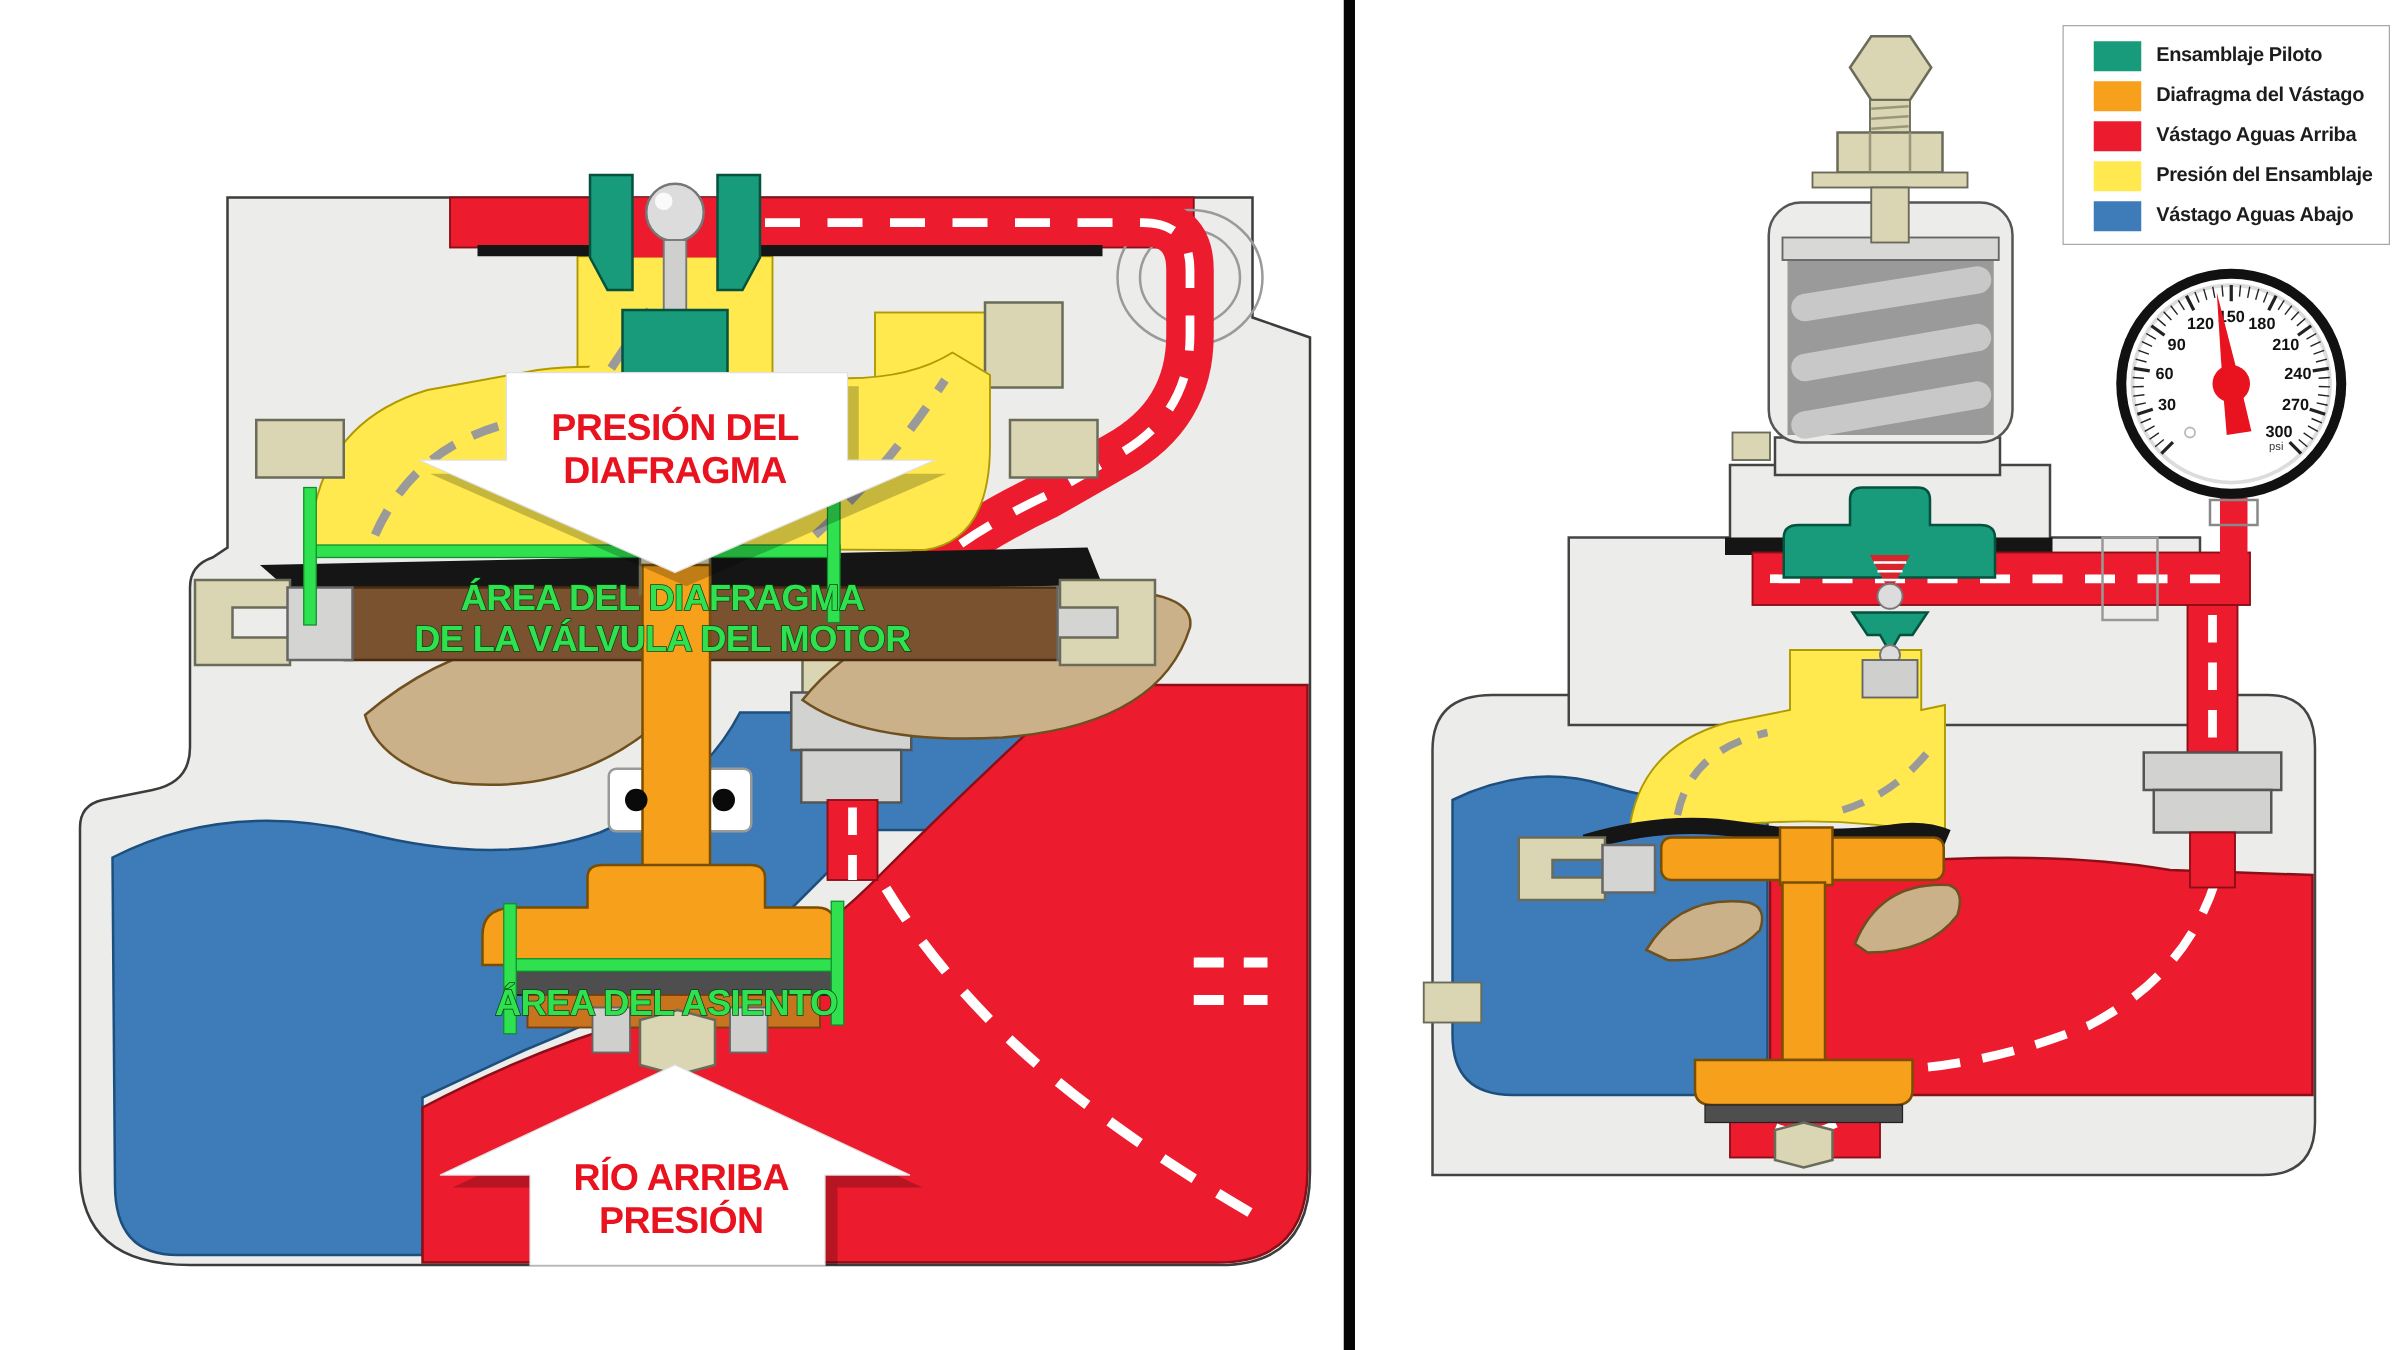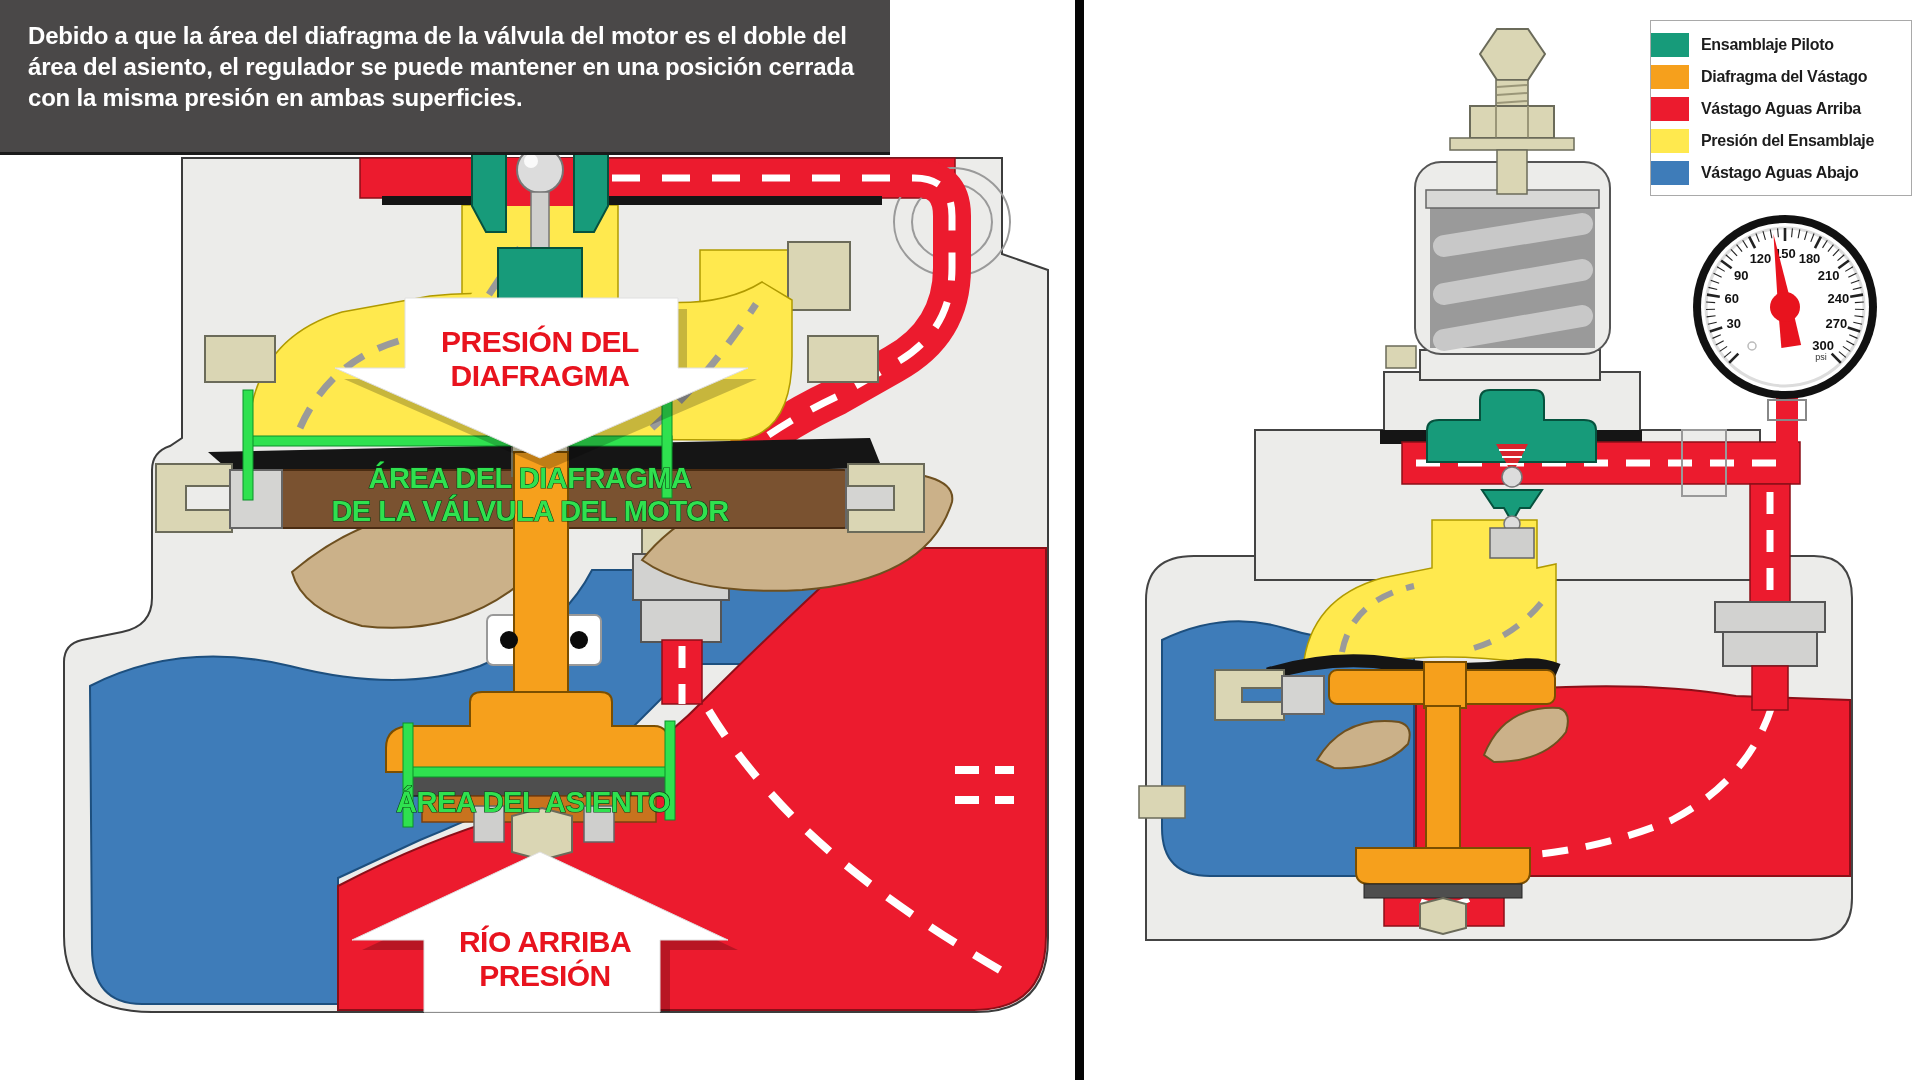--- a/index.html
+++ b/index.html
@@ -6,21 +6,21 @@
   #stage{position:relative;width:1920px;height:1080px;overflow:hidden;background:#fff;
          font-family:"Liberation Sans",sans-serif;}
   #caption-box{position:absolute;left:0;top:0;width:890px;height:155px;box-sizing:border-box;
     background:#4a4848;color:#fff;padding:20px 28px 0 28px;font-size:24px;line-height:31px;
     font-weight:bold;letter-spacing:-0.2px;border-bottom:3px solid #1a1a1a;z-index:30;}
   #divider{position:absolute;left:1075px;top:0;width:9px;height:1080px;background:#050505;z-index:20;}
   svg{position:absolute;top:0;}
   #left-svg{left:0;}
   #right-svg{left:1084px;}
   #legend-box{position:absolute;left:1650px;top:20px;width:262px;box-sizing:border-box;
-    background:#fff;border:1px solid #a9a9a9;padding:12px 12px 10px 0;z-index:25;}
+    background:#fff;border:1px solid #a9a9a9;padding:12px 12px 10px 24px;z-index:25;}
   .legend-row{display:flex;align-items:center;margin-bottom:8px;}
   .legend-row:last-child{margin-bottom:0;}
   .legend-swatch{width:38px;height:24px;margin-right:12px;flex:0 0 auto;}
   .legend-label{font-size:16px;font-weight:bold;color:#1c1c1c;letter-spacing:-0.3px;white-space:nowrap;}
   text{font-family:"Liberation Sans",sans-serif;}
   .lbl-red{fill:#E8131E;font-weight:bold;font-size:30px;letter-spacing:-0.5px;text-anchor:middle;}
   .lbl-green{fill:#2FE14F;font-weight:bold;font-size:29px;letter-spacing:-0.5px;text-anchor:middle;
              paint-order:stroke;stroke:#0b3d14;stroke-width:1.2px;}
   .gauge-num{font-size:13px;font-weight:bold;fill:#111;text-anchor:middle;}
   .gauge-unit{font-size:9px;fill:#333;text-anchor:middle;}
@@ -259,23 +259,20 @@
           <text x="752.3570518799382" y="328.1869176962472" class="gauge-num">270</text>
           <text x="739.1837661840735" y="349.68376618407353" class="gauge-num">300</text>
           <polygon points="689.4238495870229,233.91106279595982 707.913818384166,305.9049587447184 717.1342620075607,344.9431889734032 697.3804951956579,348.0718782742078 694.086181615834,308.0950412552816" fill="#E8131E"></polygon>
           <circle cx="701" cy="307" r="15" fill="#E8131E"></circle>
         </g>
       <circle cx="668" cy="346" r="4" fill="none" stroke="#bbb" stroke-width="1.5"></circle>
       <text id="gauge-unit" class="gauge-unit" x="737" y="360">psi</text>
     </g>
   </svg>
 
-  <div id="caption-box">
-    <span>Debido a que la área del diafragma de la válvula del motor es el doble del área del asiento, el regulador se puede mantener en una posición cerrada con la misma presión en ambas superficies.</span>
-  </div>
 
   <div id="divider"></div>
 
   <div id="legend-box">
       <div class="legend-row">
         <div class="legend-swatch" style="background: rgb(23, 155, 122);"></div>
         <span class="legend-label">Ensamblaje Piloto</span>
       </div>
       <div class="legend-row">
         <div class="legend-swatch" style="background: rgb(246, 160, 28);"></div>

